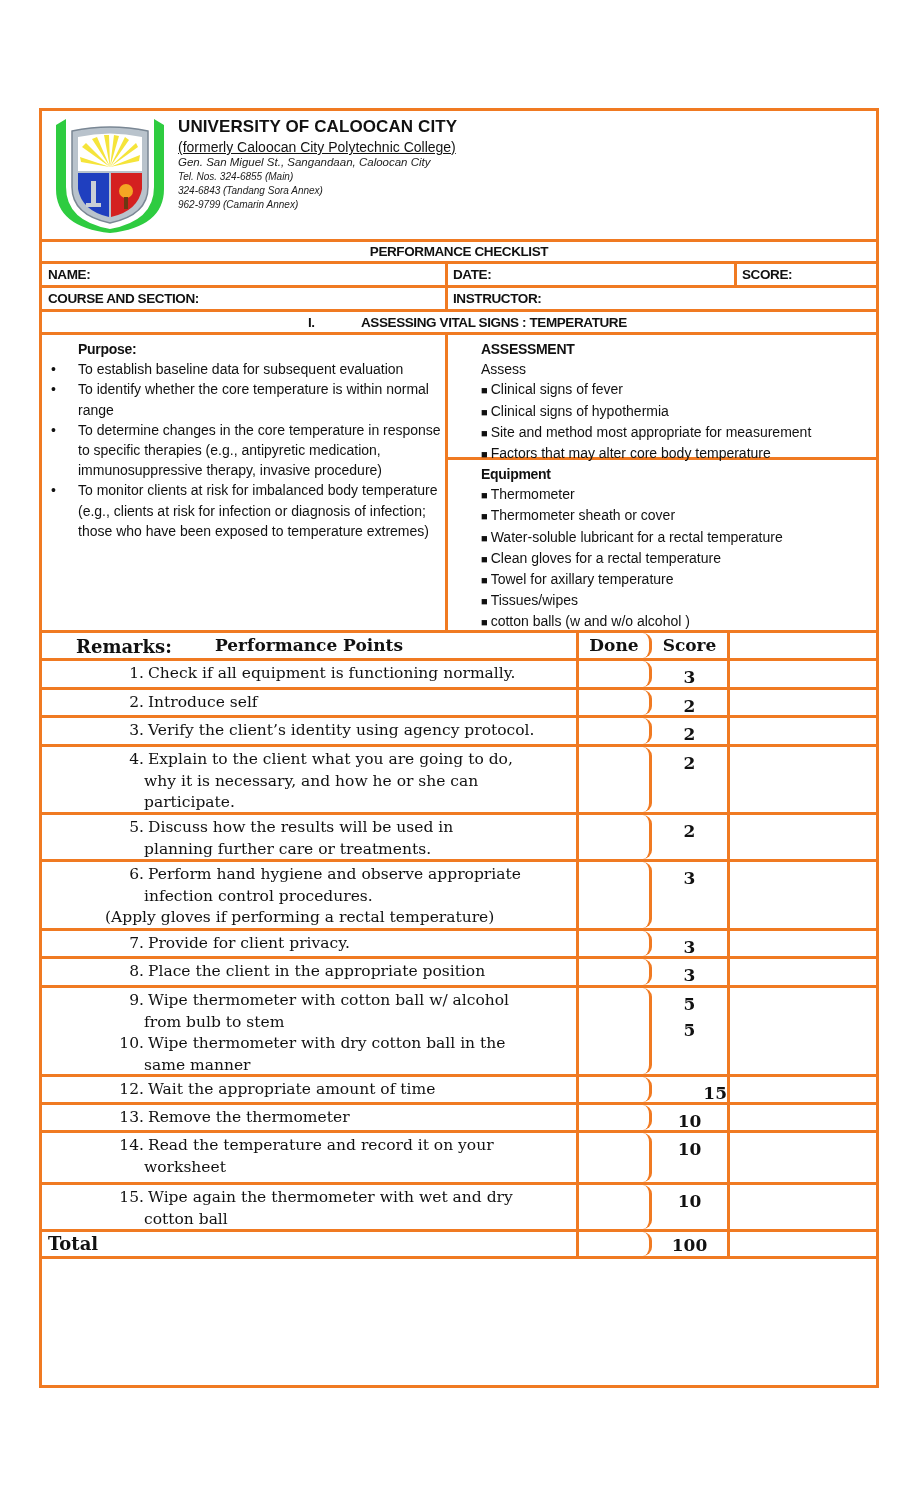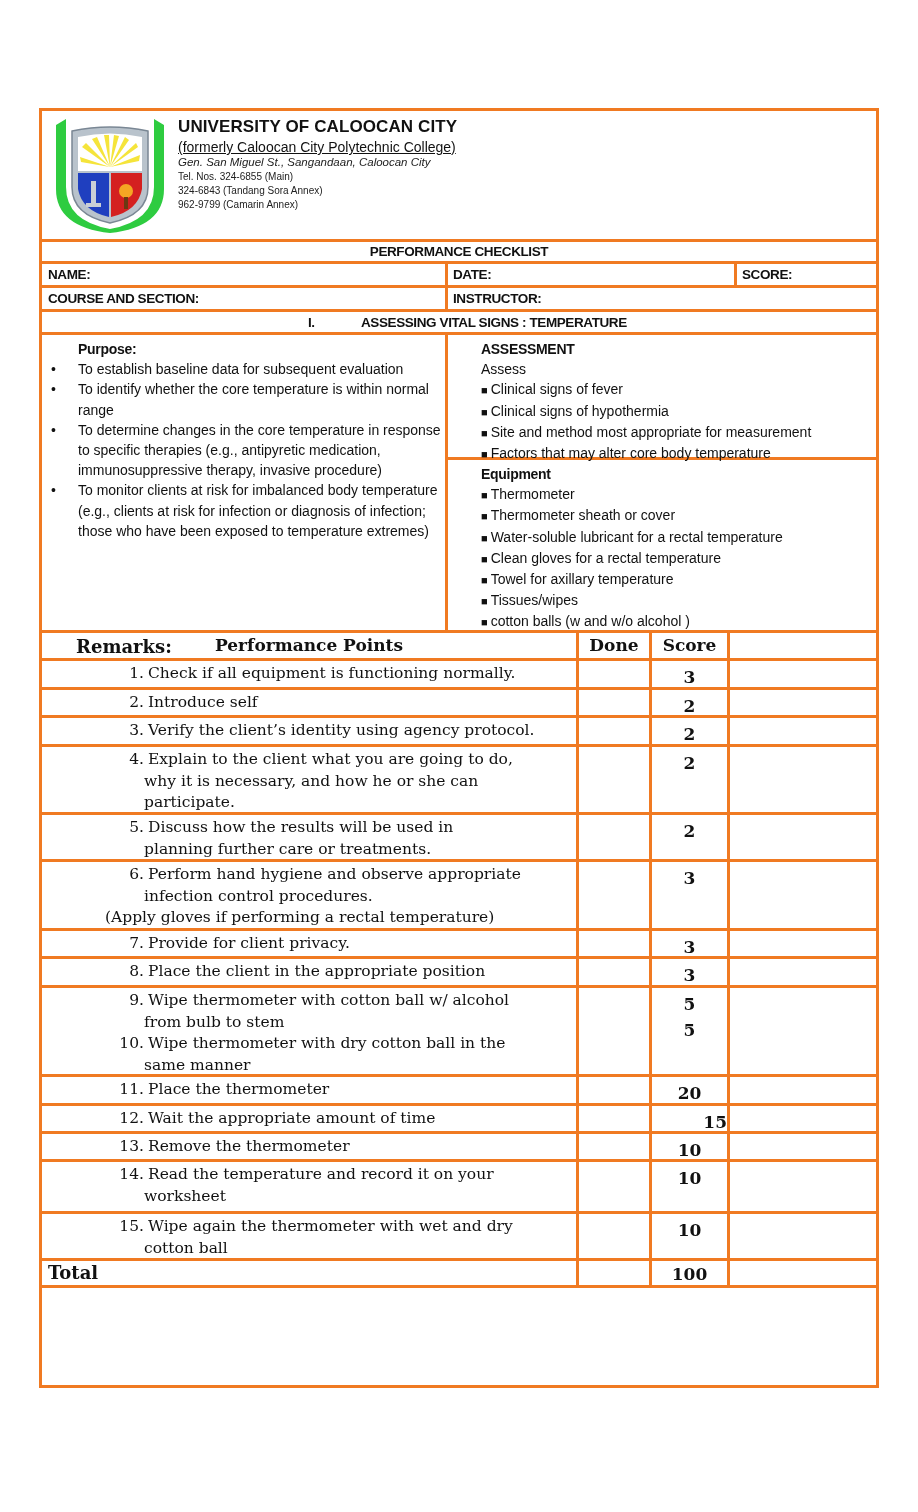--- a/index.html
+++ b/index.html
@@ -13,21 +13,21 @@
   .row { position: absolute; left: 0; right: 0; border-bottom: 3px solid #f07a22; }
   .vline { position: absolute; top: 0; bottom: 0; width: 3px; background: #f07a22; }
 
   
   .hdr { top: 0; height: 131px; }
   .logo { position: absolute; left: 10px; top: 6px; width: 116px; height: 116px; }
   .uni { position: absolute; left: 136px; top: 6px; }
   .uni-name { font-size: 17px; font-weight: bold; letter-spacing: 0.1px; }
   .uni-former { font-size: 14px; margin-top: 2px; text-decoration: underline; }
   .uni-line { font-size: 11.5px; font-style: italic; margin-top: 1px; color: #222; }
-  .uni-small { font-size: 10px; margin-top: 3px; color: #222; }
+  .uni-small { font-size: 10px; font-style: italic; margin-top: 3px; color: #222; }
 
   .lbl { font-family: "Liberation Sans", sans-serif; font-weight: bold; font-size: 13.5px; letter-spacing: -0.4px; }
 
   .r-title { top: 131px; height: 22px; text-align: center; line-height: 19px; }
   .r-name { top: 153px; height: 24px; }
   .r-course { top: 177px; height: 24px; }
   .r-section { top: 201px; height: 23px; }
   .cell-text { position: absolute; top: 3px; }
 
   .r-info { top: 224px; height: 298px; }
@@ -39,21 +39,21 @@
   .assess { position: absolute; left: 405px; right: 0; top: 0; height: 125px; border-bottom: 3px solid #f07a22; }
   .assess-inner, .equip-inner { position: absolute; left: 34px; top: 4px; font-size: 14px; line-height: 20.2px; }
   .assess-inner .h, .equip-inner .h { font-weight: bold; letter-spacing: -0.3px; }
   .equip { position: absolute; left: 405px; right: 0; top: 125px; bottom: 0; }
   .sq { font-size: 11px; margin-right: 3px; }
 
   
   .pp { position: absolute; left: 0; right: 0; top: 522px; font-family: "DejaVu Serif", serif; }
   .prow { position: relative; border-bottom: 3px solid #f07a22; }
   .prow .c1 { position: absolute; left: 0; top: 0; bottom: 0; width: 537px; border-right: 3px solid #f07a22; }
-  .prow .c2 { position: absolute; left: 537px; top: 0; bottom: 0; width: 73px; border-right: 3px solid #f07a22; }
+  .prow .c2 { position: absolute; left: 537px; top: 0; bottom: 0; width: 73px; border-right: 3px solid #f07a22; border-radius: 9px; }
   .prow .c3 { position: absolute; left: 610px; top: 0; bottom: 0; width: 78px; border-right: 3px solid #f07a22; }
   .prow .c4 { position: absolute; left: 688px; top: 0; bottom: 0; right: 0; }
   .phead { height: 28px; }
   .phead .t { position: absolute; left: 0; right: 0; text-align: center; top: 2px; font-weight: bold; font-size: 17px; }
   .step { position: absolute; left: 76px; top: 2px; font-size: 15.5px; line-height: 21.5px; width: 460px; }
   .step .num { display: inline-block; width: 26px; text-align: right; margin-right: 4px; }
   .step .cont { padding-left: 26px; }
   .score { position: absolute; left: 0; right: 0; text-align: center; top: 3px; font-weight: bold; font-size: 17px; line-height: 26px; }
   .total-lbl { position: absolute; left: 6px; top: 1px; font-weight: bold; font-size: 18px; }
   .remarks { position: absolute; left: 0; right: 0; top: 0; height: 104px; }
@@ -282,32 +282,20 @@
               <div class="cont"><span>same manner</span></div>
             </div>
           </div>
           <div class="c2"></div>
           <div class="c3">
             <span class="score" style="top: 3px;">5</span>
             <span class="score" style="top: 29px;">5</span>
           </div>
           <div class="c4"></div>
         </div>
-        <div class="prow" style="height: 29px;">
-          <div class="c1">
-            <div class="step">
-              <div><span class="num">11.</span><span>Place the thermometer</span></div>
-            </div>
-          </div>
-          <div class="c2"></div>
-          <div class="c3">
-            <span class="score" style="top: 3px;">20</span>
-          </div>
-          <div class="c4"></div>
-        </div>
         <div class="prow" style="height: 28px;">
           <div class="c1">
             <div class="step">
               <div><span class="num">12.</span><span>Wait the appropriate amount of time</span></div>
             </div>
           </div>
           <div class="c2"></div>
           <div class="c3">
             <span class="score" style="top: 3px; text-align: right;">15</span>
           </div>

